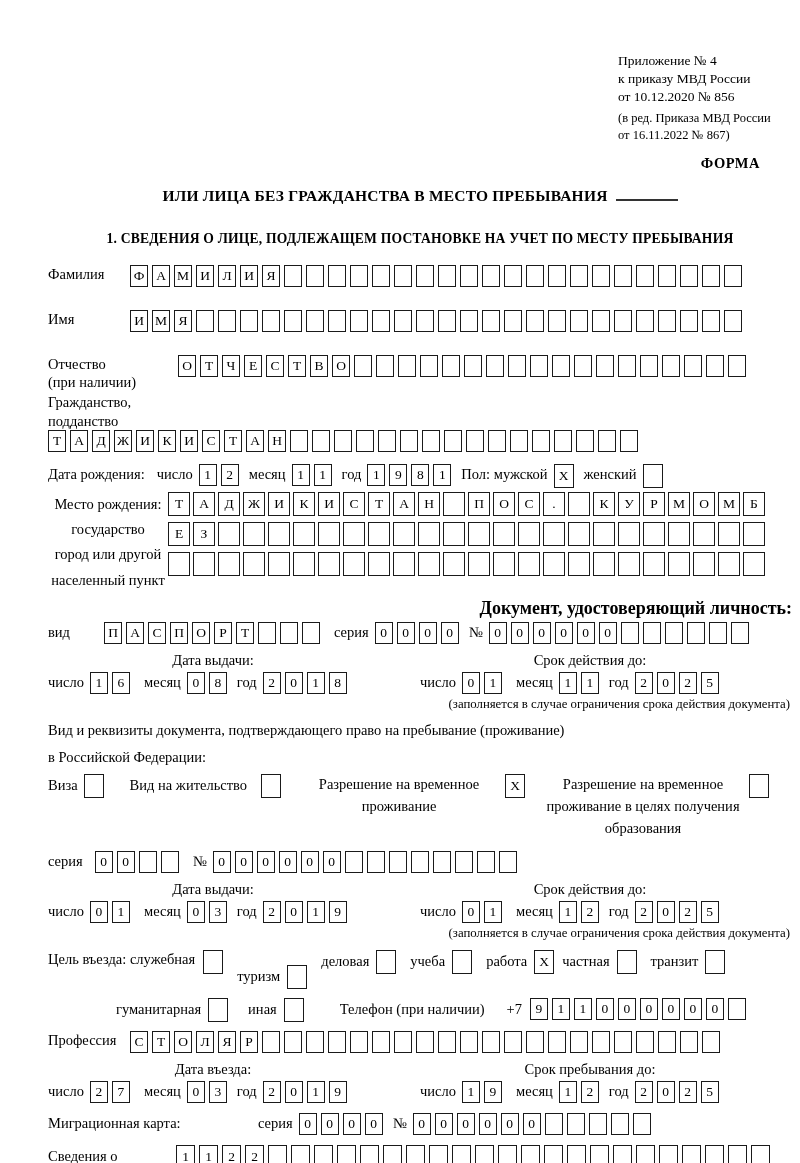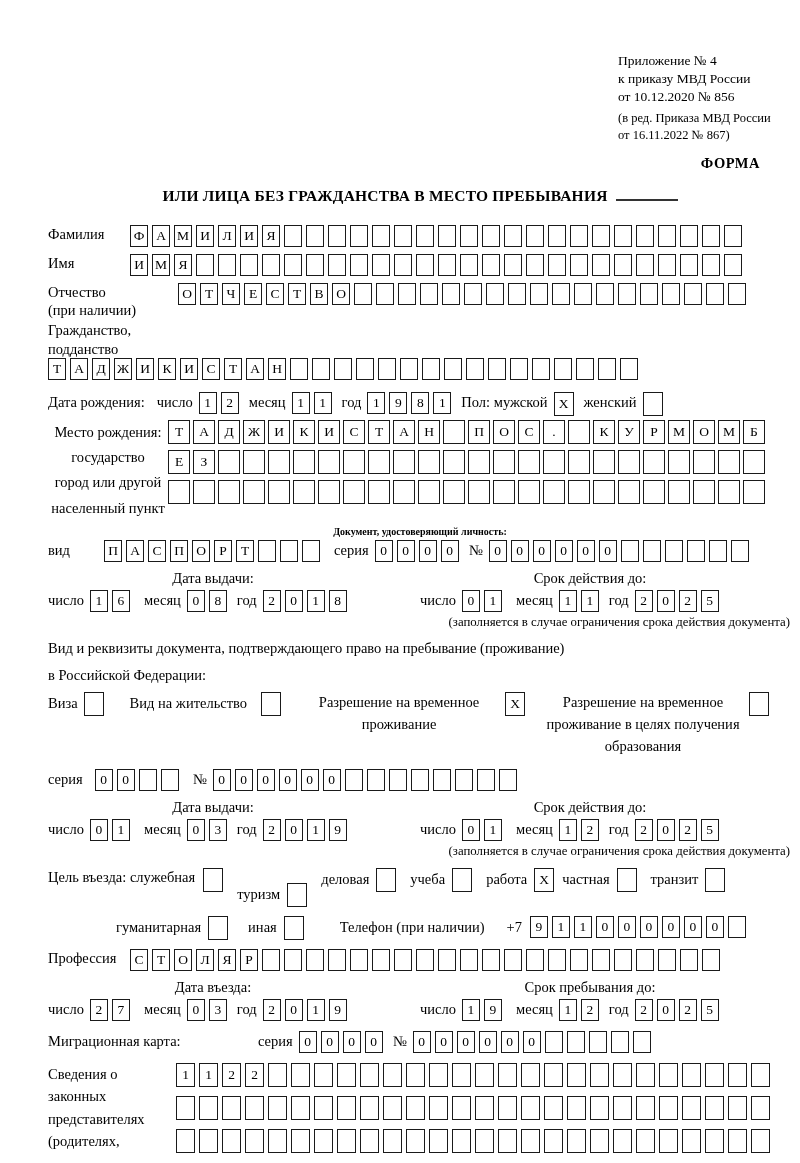--- a/index.html
+++ b/index.html
@@ -11,21 +11,21 @@
   }
   
   .hdr{margin-left:570px;width:200px;}
   .hdr-line{font-size:13.5px;line-height:1.32;white-space:nowrap;}
   .hdr-amend{font-size:12.5px;line-height:1.3;margin-top:5px;white-space:nowrap;}
   .forma{text-align:right;padding-right:32px;font-weight:bold;font-size:14.5px;margin-top:12px;letter-spacing:.5px;}
   .title{text-align:center;font-weight:bold;font-size:15.5px;line-height:1.5;margin-top:12px;letter-spacing:.2px;}
   .blank-line{display:inline-block;width:62px;border-bottom:2px solid #333;vertical-align:baseline;margin-left:8px;}
   .sec-heading{text-align:center;font-weight:bold;font-size:13.6px;margin-top:24px;letter-spacing:.2px;white-space:nowrap;}
   
-  .row{display:flex;align-items:flex-start;margin-top:7px;}
+  .row{display:flex;align-items:flex-start;margin-top:23px;}
   .lbl{font-size:14.5px;line-height:1.25;flex:none;}
   .sublbl{font-size:14.5px;line-height:1.25;}
   .cellrow{display:flex;flex:none;}
   .cell{
     flex:none;width:16px;height:20px;border:1.5px solid #1a1a1a;margin-right:4px;
     display:flex;align-items:center;justify-content:center;
     font-size:13.5px;background:#fff;
   }
   .wide .cell{width:20px;height:22px;margin-right:3px;}
   .repcells .cell{width:17px;height:22px;margin-right:4px;}
@@ -75,20 +75,21 @@
       <div>(в ред. Приказа МВД России</div>
       <div>от 16.11.2022 № 867)</div>
     </div>
   </div>
   <div class="forma">ФОРМА</div>
 
   <div class="title">
     <div><span>ИЛИ ЛИЦА БЕЗ ГРАЖДАНСТВА В МЕСТО ПРЕБЫВАНИЯ</span><span class="blank-line"></span></div>
   </div>
 
+  <div class="sec-heading">1. СВЕДЕНИЯ О ЛИЦЕ, ПОДЛЕЖАЩЕМ ПОСТАНОВКЕ НА УЧЕТ ПО МЕСТУ ПРЕБЫВАНИЯ</div>
 
   <div class="row" style="margin-top:18px;">
     <span class="lbl lblw82">Фамилия</span>
     <span class="cellrow">
         <span class="cell">Ф</span>
         <span class="cell">А</span>
         <span class="cell">М</span>
         <span class="cell">И</span>
         <span class="cell">Л</span>
         <span class="cell">И</span>
@@ -333,21 +334,21 @@
           <span class="cell"></span>
           <span class="cell"></span>
           <span class="cell"></span>
           <span class="cell"></span>
           <span class="cell"></span>
           <span class="cell"></span>
         </span>
     </span>
   </div>
 
-  <div style="text-align:center;font-weight:bold;font-size:10px;margin-top:5px;">Документ, удостоверяющий личность:</div>
+  <div style="text-align:right;font-weight:bold;font-size:18px;margin-top:5px;">Документ, удостоверяющий личность:</div>
   <div class="row" style="margin-top:3px;align-items:flex-start;">
     <span class="inlbl" style="width:50px;">вид</span>
     <span class="cellrow">
         <span class="cell">П</span>
         <span class="cell">А</span>
         <span class="cell">С</span>
         <span class="cell">П</span>
         <span class="cell">О</span>
         <span class="cell">Р</span>
         <span class="cell">Т</span>

